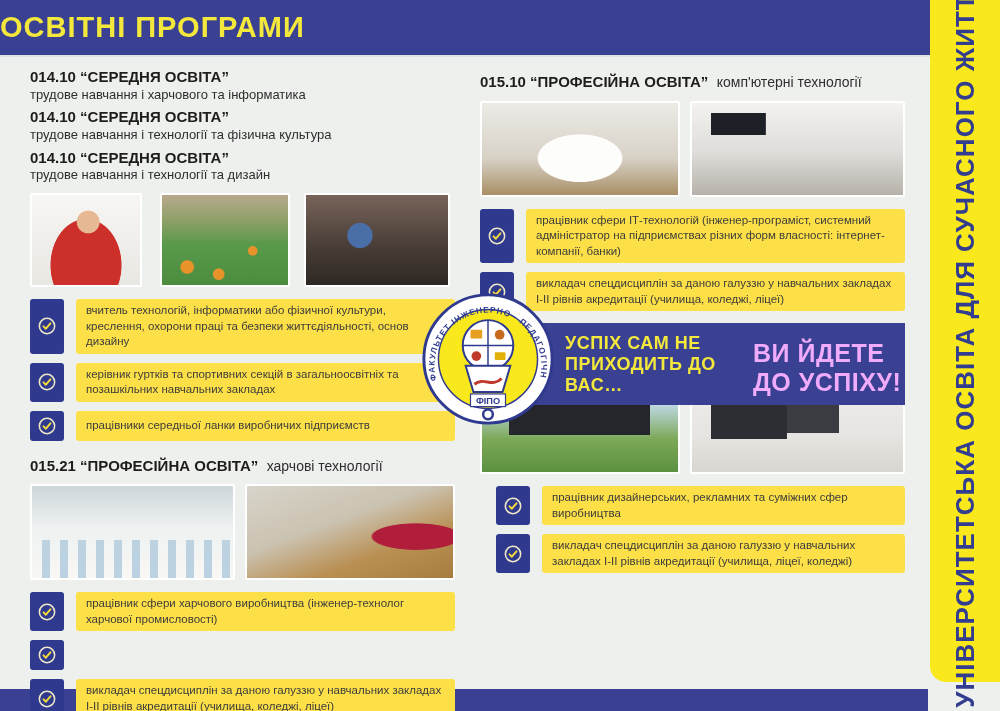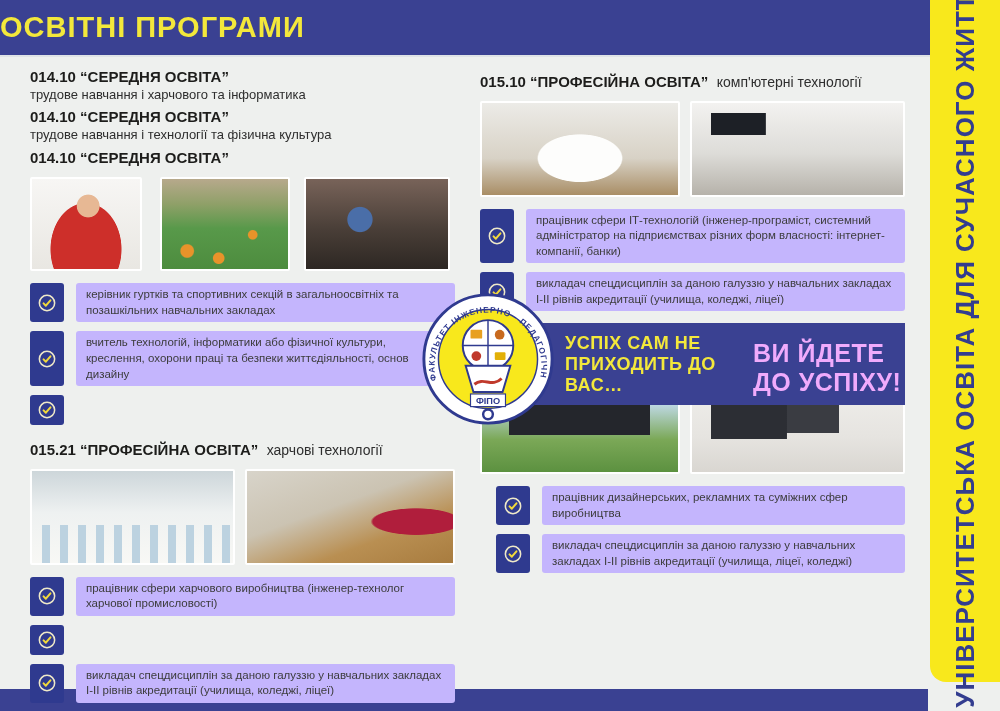--- a/index.html
+++ b/index.html
@@ -69,21 +69,21 @@
     background:
       linear-gradient(#2c2e34,#2c2e34) 14% 48%/36% 46% no-repeat,
       linear-gradient(#3a3c42,#3a3c42) 58% 44%/28% 40% no-repeat,
       linear-gradient(180deg,#f5f4f2 0%,#e6e4e0 70%,#d9d6d1 100%);}
   
   .checklist{display:flex;flex-direction:column;gap:9px;}
   .check-item{display:flex;align-items:stretch;gap:12px;}
   .check-box{flex:none;width:34px;background:#2f3a8f;border-radius:3px;
     display:flex;align-items:center;justify-content:center;align-self:stretch;min-height:30px;}
   .check-box svg{width:26px;height:26px;}
-  .check-text{flex:1;background:#c4b5fd;border-radius:3px;padding:4px 10px;
+  .check-text{flex:1;background:#fde047;border-radius:3px;padding:4px 10px;
     font-size:11.5px;line-height:1.35;color:#3c3c3c;display:flex;align-items:center;}
   
   .slogan{position:absolute;left:55px;top:268px;width:370px;height:82px;background:#3a4192;
     display:flex;flex-direction:row;align-items:center;justify-content:center;padding-left:30px;box-sizing:border-box;}
   .slogan .l1{color:#f3e83b;font-size:18px;font-weight:bold;letter-spacing:.5px;}
   .slogan .l2{color:#f0abfc;font-size:25px;font-weight:bold;letter-spacing:.5px;margin-top:7px;}
   .emblem{position:absolute;left:-60px;top:236px;width:136px;height:136px;}
   
   .mt6{margin-top:6px;} 
 </style>
@@ -108,55 +108,57 @@
       <div class="prog stacked">
         <span class="code">014.10 “СЕРЕДНЯ ОСВІТА”</span>
         <span class="sub">трудове навчання і харчового та інформатика</span>
       </div>
       <div class="prog stacked mt6">
         <span class="code">014.10 “СЕРЕДНЯ ОСВІТА”</span>
         <span class="sub">трудове навчання і технології та фізична культура</span>
       </div>
       <div class="prog stacked mt6">
         <span class="code">014.10 “СЕРЕДНЯ ОСВІТА”</span>
+        <span class="sub">трудове навчання і технології та дизайн</span>
       </div>
     </div>
 
     <div class="photo-row" style="margin-top:10px;">
       <div class="photo ph-boy"></div>
       <div class="photo ph-soccer"></div>
       <div class="photo ph-class"></div>
     </div>
 
     <div class="checklist" style="margin-top:12px;">
       <div class="check-item">
         <span class="check-box">
           <svg viewBox="0 0 34 34">
               <circle cx="17" cy="17" r="10" fill="none" stroke="#efe9c8" stroke-width="2"></circle>
               <path d="M12.5 17.5l3 3 6-7" fill="none" stroke="#f2d93b" stroke-width="2.6" stroke-linecap="round" stroke-linejoin="round"></path>
             </svg>
         </span>
+        <span class="check-text">вчитель технологій, інформатики або фізичної культури, креслення, охорони праці та безпеки життєдіяльності, основ дизайну</span>
+      </div>
+      <div class="check-item">
+        <span class="check-box">
+          <svg viewBox="0 0 34 34">
+              <circle cx="17" cy="17" r="10" fill="none" stroke="#efe9c8" stroke-width="2"></circle>
+              <path d="M12.5 17.5l3 3 6-7" fill="none" stroke="#f2d93b" stroke-width="2.6" stroke-linecap="round" stroke-linejoin="round"></path>
+            </svg>
+        </span>
         <span class="check-text">керівник гуртків та спортивних секцій в загальноосвітніх та позашкільних навчальних закладах</span>
       </div>
       <div class="check-item">
         <span class="check-box">
           <svg viewBox="0 0 34 34">
               <circle cx="17" cy="17" r="10" fill="none" stroke="#efe9c8" stroke-width="2"></circle>
               <path d="M12.5 17.5l3 3 6-7" fill="none" stroke="#f2d93b" stroke-width="2.6" stroke-linecap="round" stroke-linejoin="round"></path>
             </svg>
         </span>
-        <span class="check-text">вчитель технологій, інформатики або фізичної культури, креслення, охорони праці та безпеки життєдіяльності, основ дизайну</span>
-      </div>
-      <div class="check-item">
-        <span class="check-box">
-          <svg viewBox="0 0 34 34">
-              <circle cx="17" cy="17" r="10" fill="none" stroke="#efe9c8" stroke-width="2"></circle>
-              <path d="M12.5 17.5l3 3 6-7" fill="none" stroke="#f2d93b" stroke-width="2.6" stroke-linecap="round" stroke-linejoin="round"></path>
-            </svg>
-        </span>
+        <span class="check-text">працівники середньої ланки виробничих підприємств</span>
       </div>
     </div>
 
     <div class="prog inline" style="margin-top:16px;">
       <span class="code">015.21 “ПРОФЕСІЙНА ОСВІТА”</span>
       <span class="sub">харчові технології</span>
     </div>
 
     <div class="photo-row" style="margin-top:9px;">
       <div class="photo ph-milk"></div>

